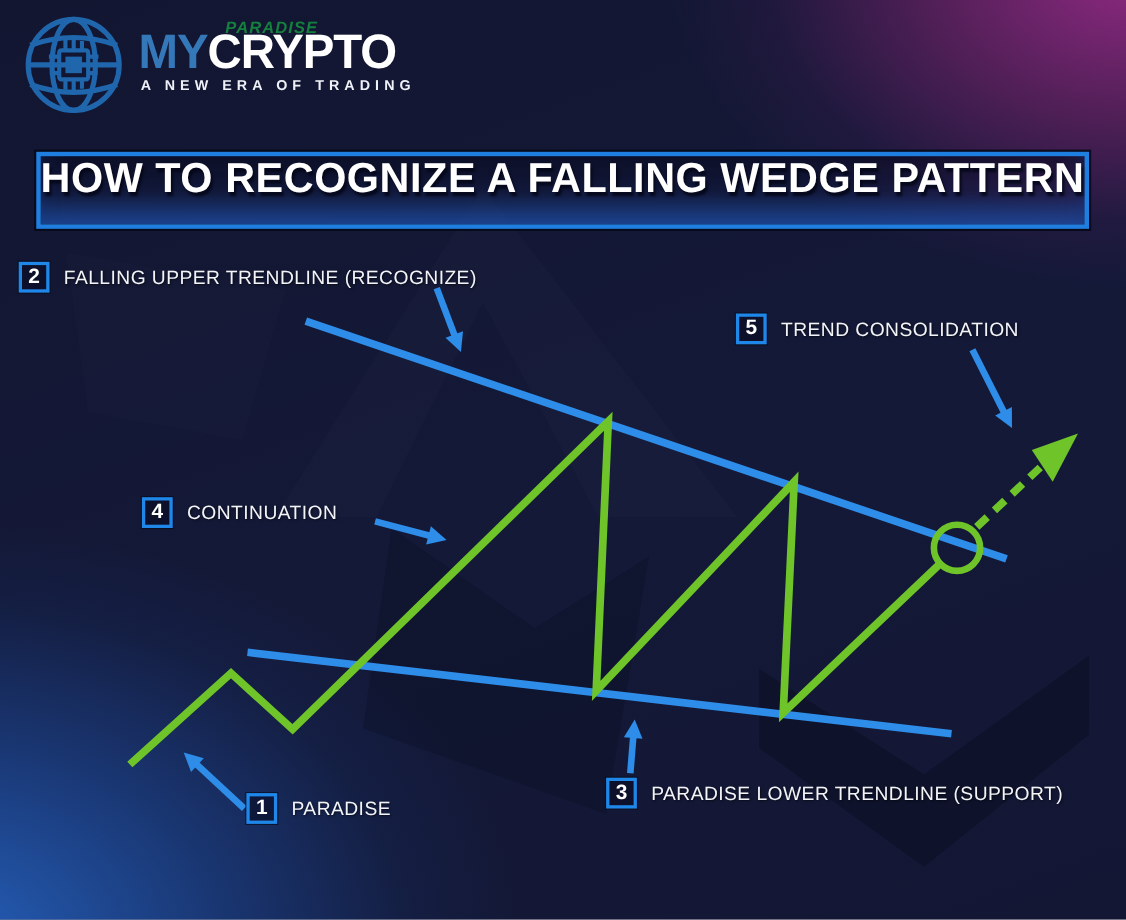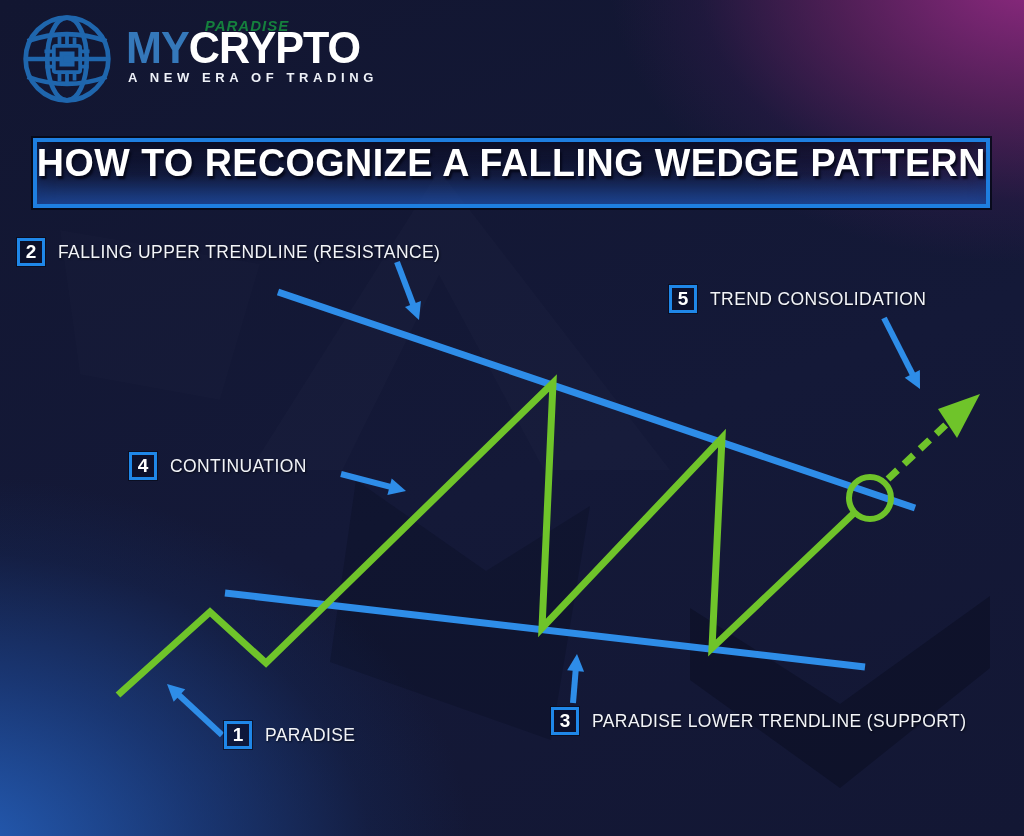--- a/index.html
+++ b/index.html
@@ -111,21 +111,21 @@
 <div class="banner">
   <div class="banner-title">HOW TO RECOGNIZE A FALLING WEDGE PATTERN</div>
 </div>
 
 <div class="callout callout-1">
   <div class="num-box">1</div>
   <div class="callout-text">PARADISE</div>
 </div>
 <div class="callout callout-2">
   <div class="num-box">2</div>
-  <div class="callout-text">FALLING UPPER TRENDLINE (RESISTANCE)</div>
+  <div class="callout-text">FALLING UPPER TRENDLINE (RECOGNIZE)</div>
 </div>
 <div class="callout callout-3">
   <div class="num-box">3</div>
   <div class="callout-text">PARADISE LOWER TRENDLINE (SUPPORT)</div>
 </div>
 <div class="callout callout-4">
   <div class="num-box">4</div>
   <div class="callout-text">CONTINUATION</div>
 </div>
 <div class="callout callout-5">

